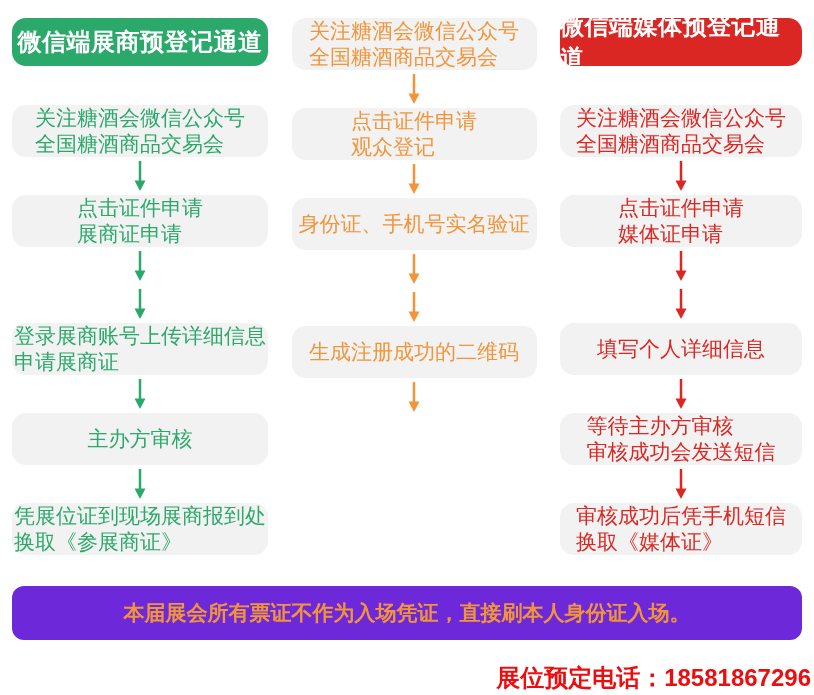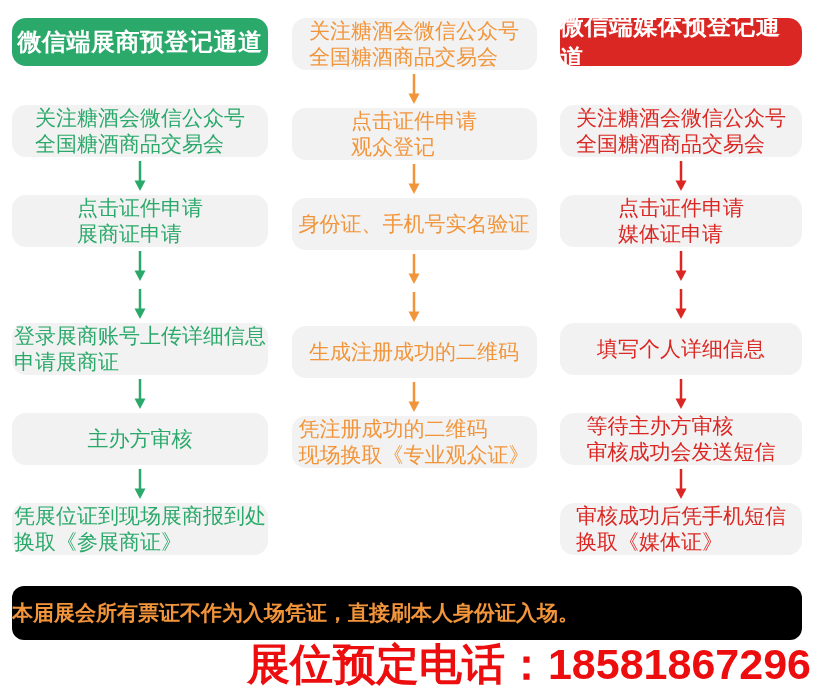--- a/index.html
+++ b/index.html
@@ -43,33 +43,33 @@
     box-sizing: border-box;
   }
   .arrow {
     height: 38px;
     display: flex; align-items: center; justify-content: center;
     color: var(--accent);
   }
   .notice-bar {
     margin: 31px 12px 0 12px;
     height: 54px;
-    background: #000000;
+    background: #6d28d9;
     border-radius: 12px;
-    display: flex; align-items: center; justify-content: flex-start;
+    display: flex; align-items: center; justify-content: center;
     color: var(--accent);
     font-size: 21px;
     font-weight: bold;
   }
   .hotline {
     position: absolute;
     right: 3px;
     bottom: 1px;
     color: var(--accent);
-    font-size: 43px;
+    font-size: 24px;
     font-weight: bold;
     white-space: nowrap;
   }
 </style>
 </head>
 <body>
 
 <div class="columns">
 
   <section class="col" style="--accent: #2BA96B;">
@@ -147,22 +147,20 @@
           <path d="M8 30 L2.5 19.5 L13.5 19.5 Z" fill="currentColor"></path>
         </svg>
       </div>
     <div class="step">生成注册成功的二维码</div>
     <div class="arrow">
         <svg width="16" height="30" viewBox="0 0 16 30">
           <path d="M8 0 L8 21" stroke="currentColor" stroke-width="2.5" fill="none"></path>
           <path d="M8 30 L2.5 19.5 L13.5 19.5 Z" fill="currentColor"></path>
         </svg>
       </div>
-    <div class="step">凭注册成功的二维码
-现场换取《专业观众证》</div>
   </section>
 
   <section class="col" style="--accent: #DB2723;">
     <header class="col-header">
       <span>微信端媒体预登记通道</span>
     </header>
     <div class="step">关注糖酒会微信公众号
 全国糖酒商品交易会</div>
     <div class="arrow">
         <svg width="16" height="30" viewBox="0 0 16 30">

